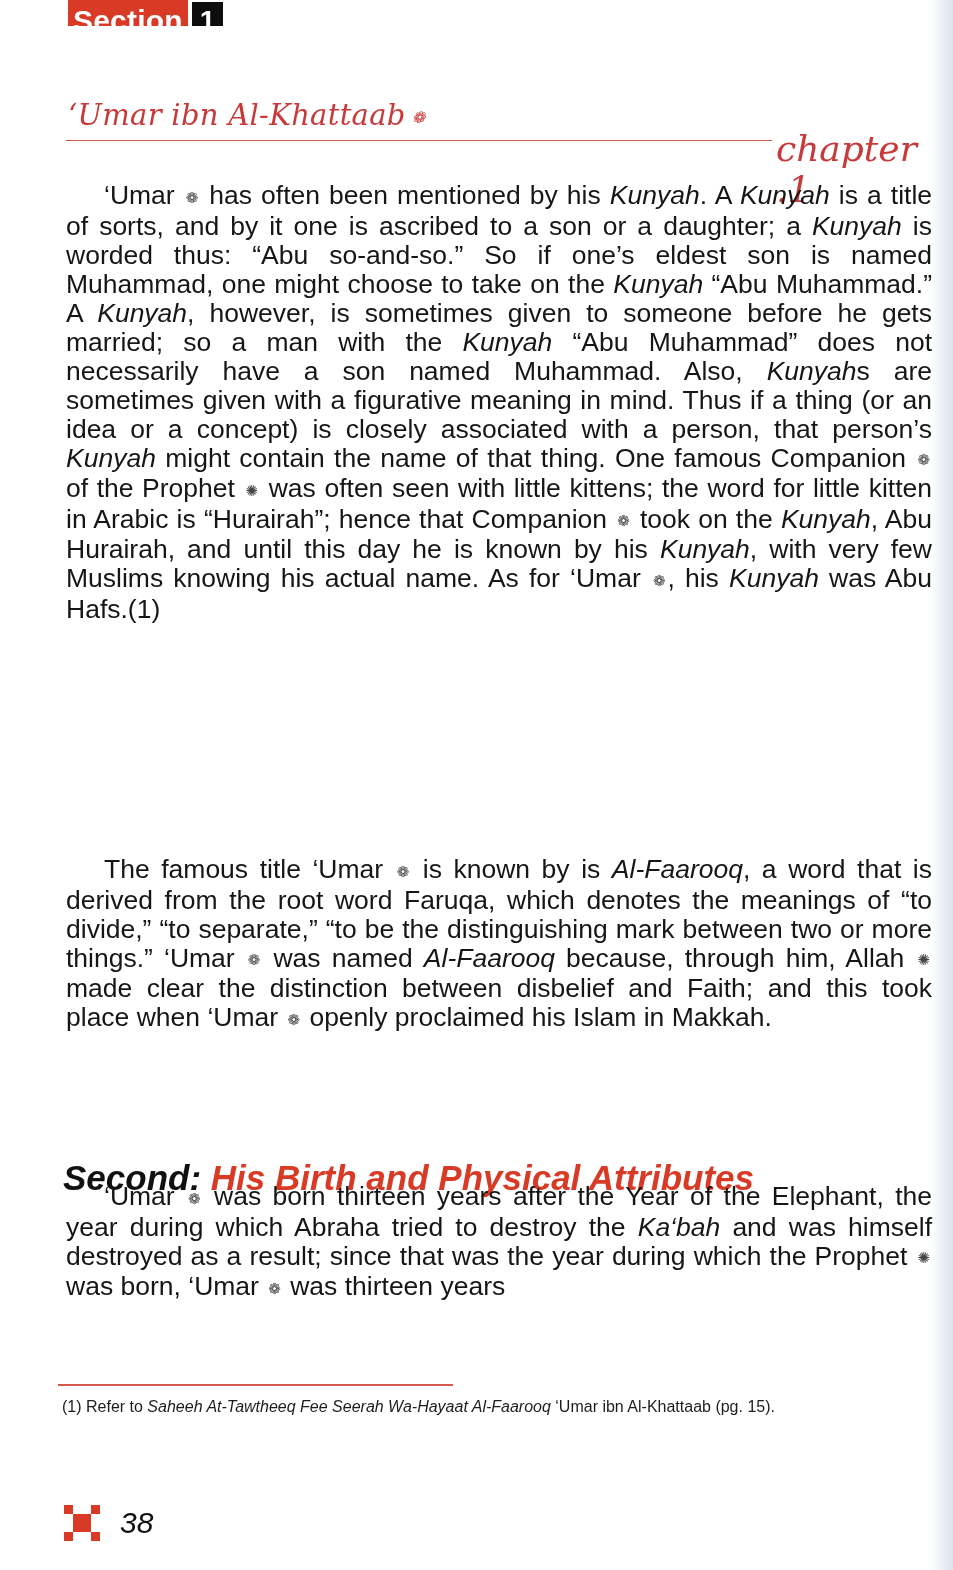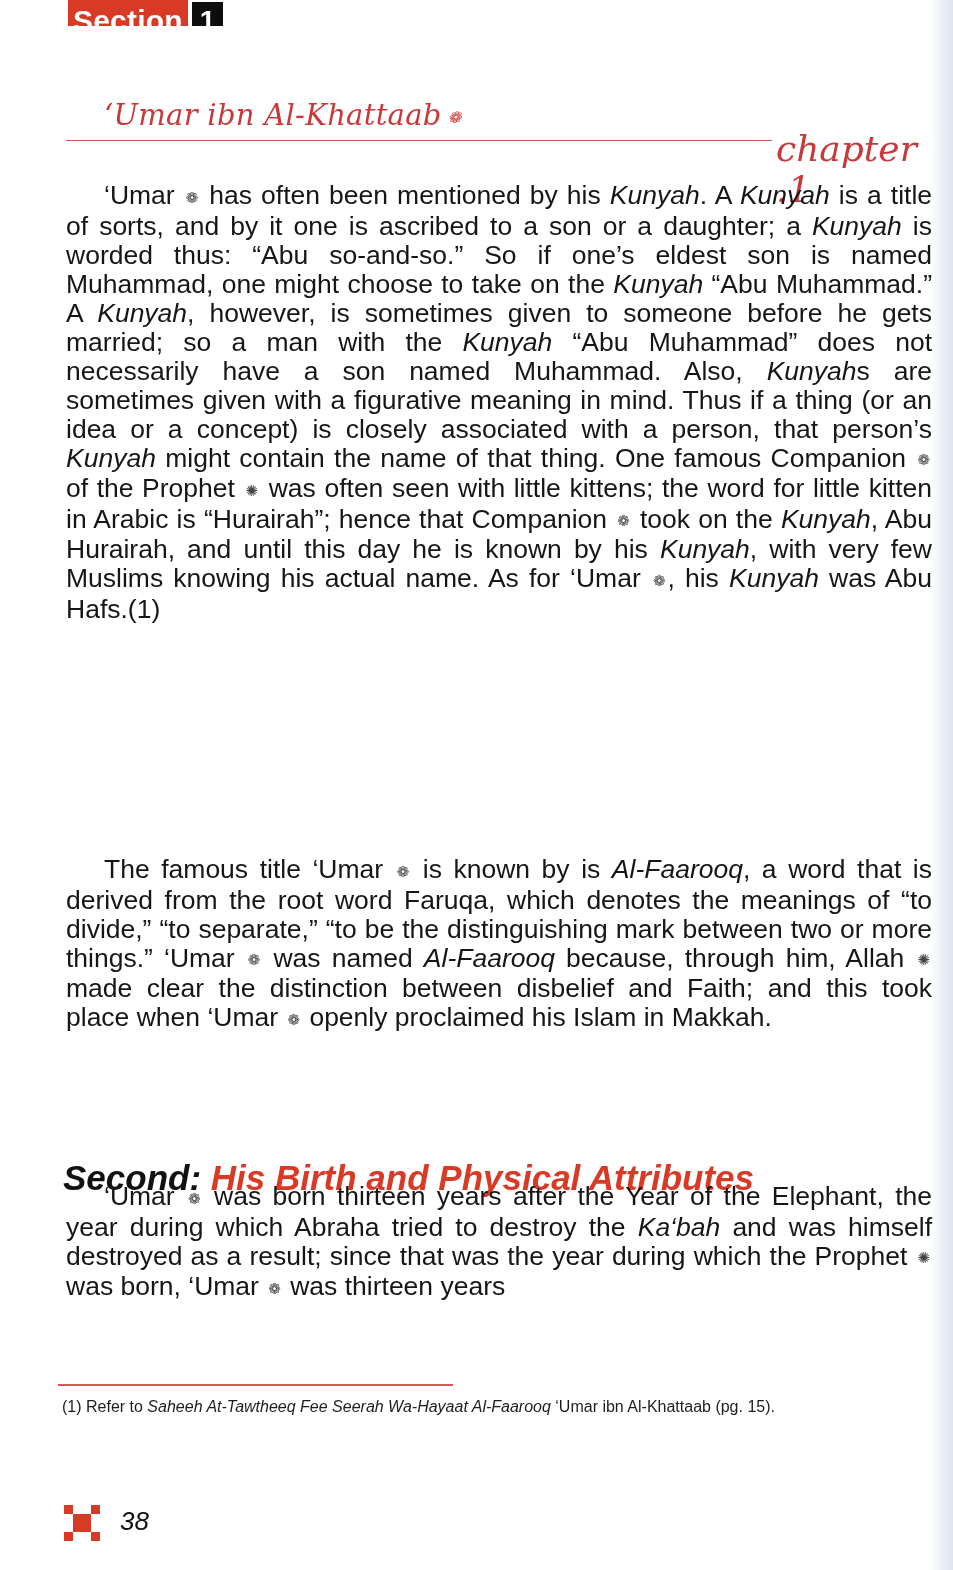--- a/index.html
+++ b/index.html
@@ -18,21 +18,21 @@
     background: #d93a26; color: #fff; font-weight: bold; font-size: 30px;
     line-height: 42px; padding: 0 5px 0 5px; letter-spacing: 0.2px;
   }
   .section-num {
     background: #0d0d0d; color: #fff; font-weight: bold; font-size: 28px;
     line-height: 38px; margin-left: 4px; margin-top: 2px; padding: 0 8px;
   }
   .running-title {
     position: absolute; left: 68px; top: 98px;
     font-family: "DejaVu Serif", serif; font-style: italic;
-    color: #c8393a; font-size: 29px; letter-spacing: 0.3px; margin-left: 36px;
+    color: #c8393a; font-size: 29px; letter-spacing: 0.3px;
   }
   .running-title .honor { font-size: 16px; vertical-align: middle; margin-left: 6px; color: #c8393a; }
   .header-rule {
     position: absolute; left: 66px; top: 140px; width: 706px; height: 1px; background: #d6544c;
   }
   .chapter-label {
     position: absolute; left: 776px; top: 128px;
     font-family: "DejaVu Serif", serif; font-style: italic;
     color: #c8393a; font-size: 36px;
   }
@@ -57,21 +57,21 @@
     position: absolute; left: 58px; top: 1384px; width: 395px; height: 2px; background: #d65a50;
   }
   .footnote {
     position: absolute; left: 62px; top: 1393px; width: 866px;
     font-size: 16px; line-height: 27px; color: #1d1d1d;
   }
   .page-icon { position: absolute; left: 64px; top: 1505px; width: 36px; height: 36px; }
   .page-icon span { position: absolute; background: #d93a26; }
   .page-number {
     position: absolute; left: 120px; top: 1506px;
-    font-size: 26px; font-style: italic; color: #111;
+    font-size: 30px; font-style: italic; color: #111;
   }
 </style>
 </head>
 <body>
 
 <div class="edge-shade"></div>
 
 <div class="section-badge">
   <span class="section-label">Section</span>
   <span class="section-num">1</span>

